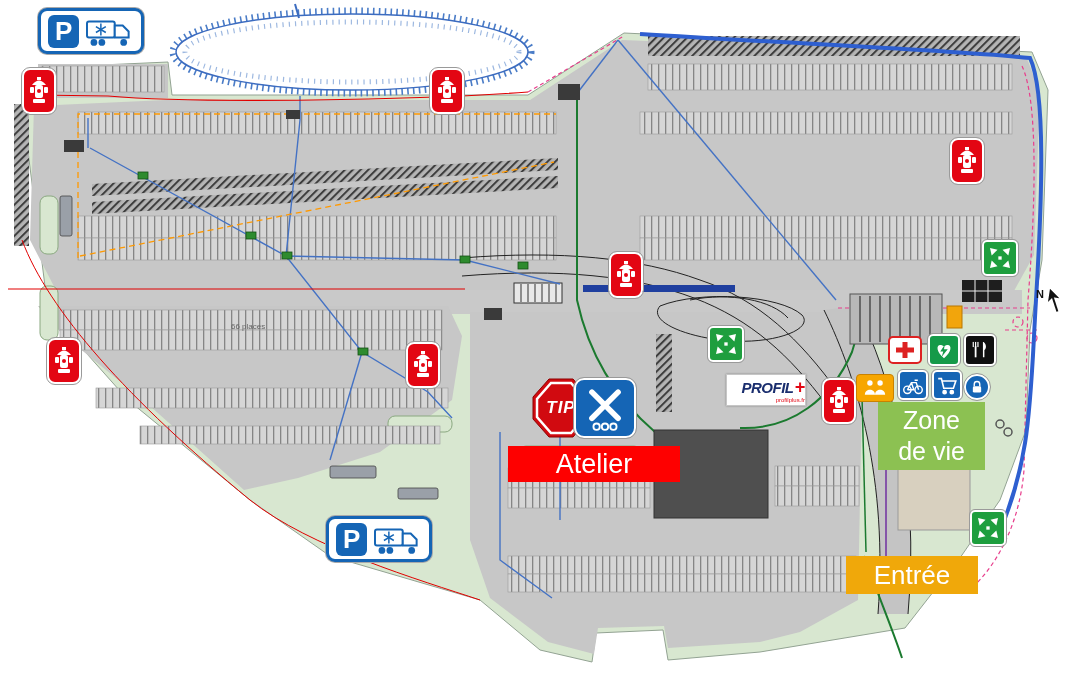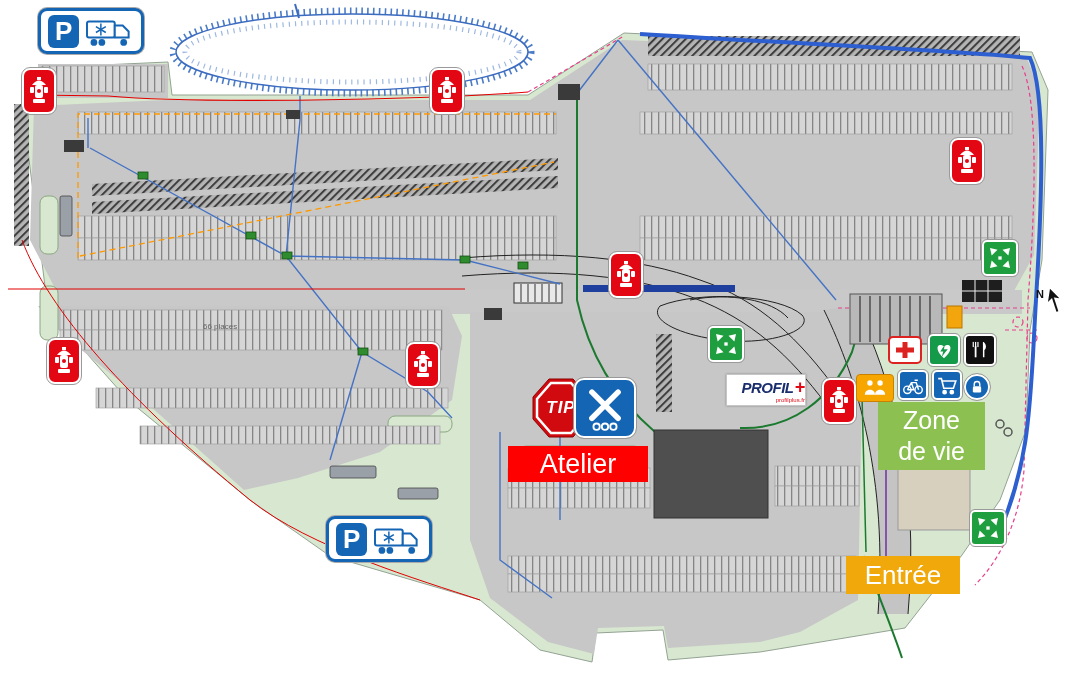--- a/index.html
+++ b/index.html
@@ -41,27 +41,27 @@
              border-radius:10px;box-sizing:border-box;display:flex;align-items:center;justify-content:center;}
   .profil{position:absolute;width:78px;height:30px;background:#fff;border:1px solid #c6c6c6;box-shadow:0 0 2px rgba(0,0,0,.35);
           display:flex;flex-direction:column;align-items:flex-end;justify-content:center;line-height:1;}
   .profil-row{display:flex;align-items:baseline;}
   .profil-name{font-style:italic;font-weight:bold;font-size:15px;color:#1a2e6e;letter-spacing:-0.5px;}
   .profil-plus{color:#e30613;font-weight:bold;font-size:18px;font-style:italic;margin-left:1px;}
   .profil-sub{font-size:6px;color:#e30613;margin-top:1px;}
 
   
   .banner{position:absolute;color:#fff;display:flex;align-items:center;justify-content:center;text-align:center;font-weight:500;}
-  #atelier{left:508px;top:446px;width:140px;height:36px;background:#fe0000;font-size:27px;}
+  #atelier{left:508px;top:446px;width:172px;height:36px;background:#fe0000;font-size:27px;}
   #zone{left:878px;top:402px;width:107px;height:68px;background:#8cc152;font-size:25px;flex-direction:column;line-height:1.25;}
-  #entree{left:846px;top:556px;width:114px;height:38px;background:#f0a80a;font-size:26px;}
+  #entree{left:846px;top:556px;width:132px;height:38px;background:#f0a80a;font-size:26px;}
 
   .north{position:absolute;left:1036px;top:288px;display:flex;gap:2px;align-items:flex-start;
          font-size:11px;font-weight:bold;color:#111;}
-  .note{position:absolute;left:203px;top:322px;font-size:8px;color:#666;}
+  .note{position:absolute;left:203px;top:322px;font-size:8px;color:#666;padding-left:28px;}
 </style>
 </head>
 <body>
 
 <div id="stage">
 
 <svg id="plan" width="1077" height="678" viewBox="0 0 1077 678">
   <defs>
     <pattern id="pt" width="7" height="26" patternUnits="userSpaceOnUse">
       <rect width="7" height="26" fill="#d6d6d6"></rect>

